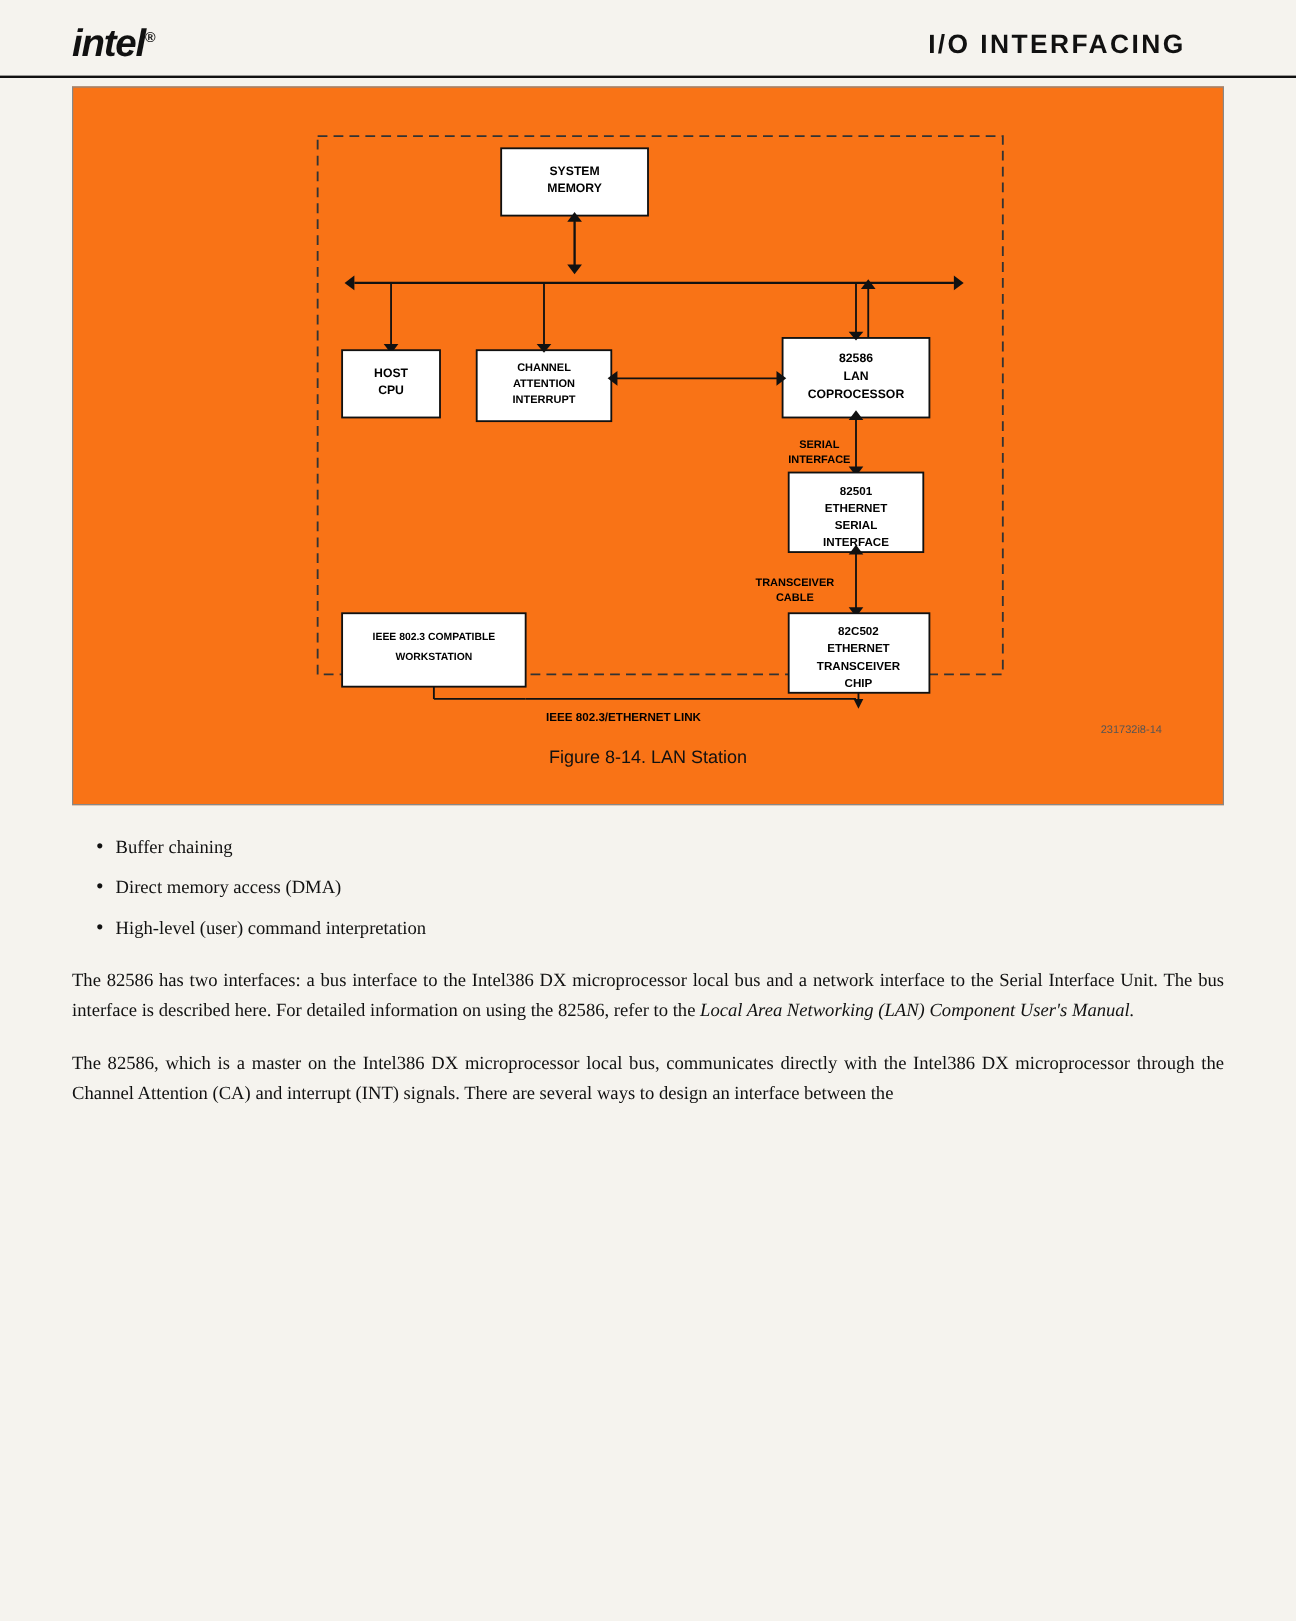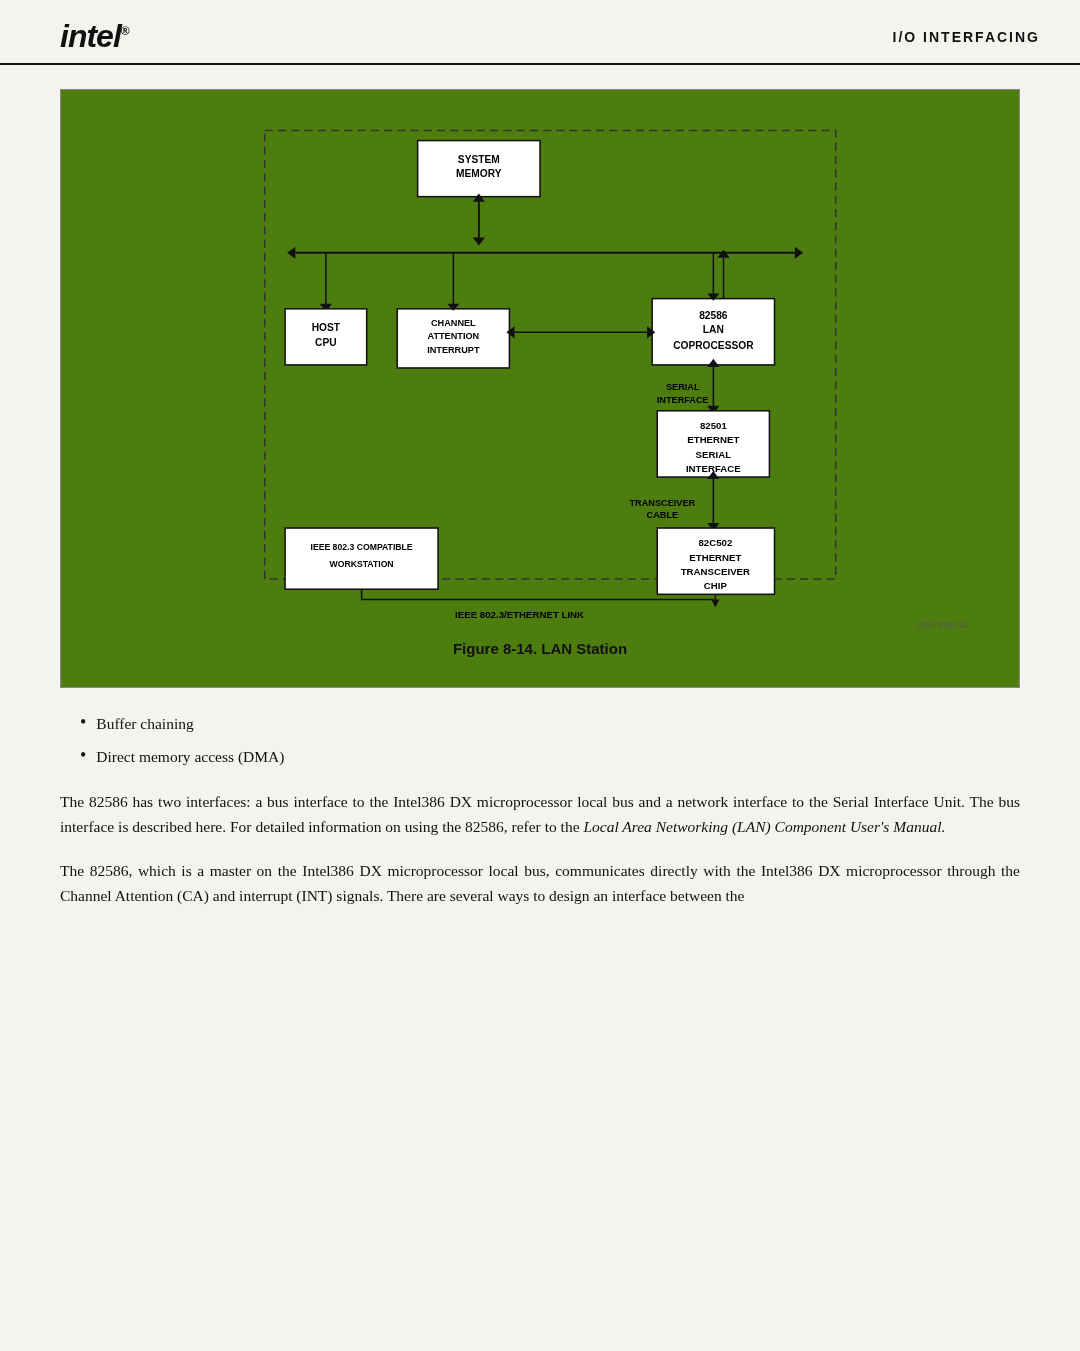--- a/index.html
+++ b/index.html
@@ -10,47 +10,47 @@
       min-height: 1351px;
       position: relative;
       color: #111;
     }
 
     
     .header {
       display: flex;
       align-items: center;
       justify-content: space-between;
-      padding: 18px 40px 8px 60px;
+      padding: 18px 92px 8px 60px;
       border-bottom: 2px solid #111;
       margin-bottom: 0;
     }
     .intel-logo {
       font-size: 32px;
       font-weight: 900;
       font-style: italic;
       font-family: Arial, sans-serif;
       letter-spacing: -1px;
     }
     .intel-logo sup {
       font-size: 12px;
       font-style: normal;
     }
     .header-title {
-      font-size: 14px;
+      font-size: 22px;
       font-weight: bold;
       letter-spacing: 2px;
       font-family: Arial, sans-serif;
     }
 
     
     .figure-container {
-      margin: 24px 60px 0 60px;
+      margin: 7px 60px 0 60px;
       border: 1.5px solid #888;
-      background: #4d7c0f;
+      background: #f97316;
       padding: 20px 20px 30px 20px;
       position: relative;
       min-height: 560px;
     }
 
     .diagram-area {
       position: relative;
       width: 100%;
       height: 520px;
     }
@@ -58,21 +58,21 @@
     
     .diagram-svg {
       width: 100%;
       height: 100%;
     }
 
     .figure-caption {
       text-align: center;
       margin-top: 10px;
       font-size: 15px;
-      font-weight: bold;
+      font-weight: normal;
       font-family: Arial, sans-serif;
     }
 
     
     .content {
       padding: 24px 60px 30px 60px;
     }
 
     .bullet-list {
       margin: 0 0 20px 20px;
@@ -221,20 +221,23 @@
 </div>
 
 <div class="content">
   <ul class="bullet-list">
     <li>
       <span>Buffer chaining</span>
     </li>
     <li>
       <span>Direct memory access (DMA)</span>
     </li>
+    <li>
+      <span>High-level (user) command interpretation</span>
+    </li>
   </ul>
 
   <p class="paragraph">
     The 82586 has two interfaces: a bus interface to the Intel386 DX microprocessor local bus and a network interface to the Serial Interface Unit. The bus interface is described here. For detailed information on using the 82586, refer to the <em>Local Area Networking (LAN) Component User's Manual.</em>
   </p>
 
   <p class="paragraph">
     The 82586, which is a master on the Intel386 DX microprocessor local bus, communicates directly with the Intel386 DX microprocessor through the Channel Attention (CA) and interrupt (INT) signals. There are several ways to design an interface between the
   </p>
 

